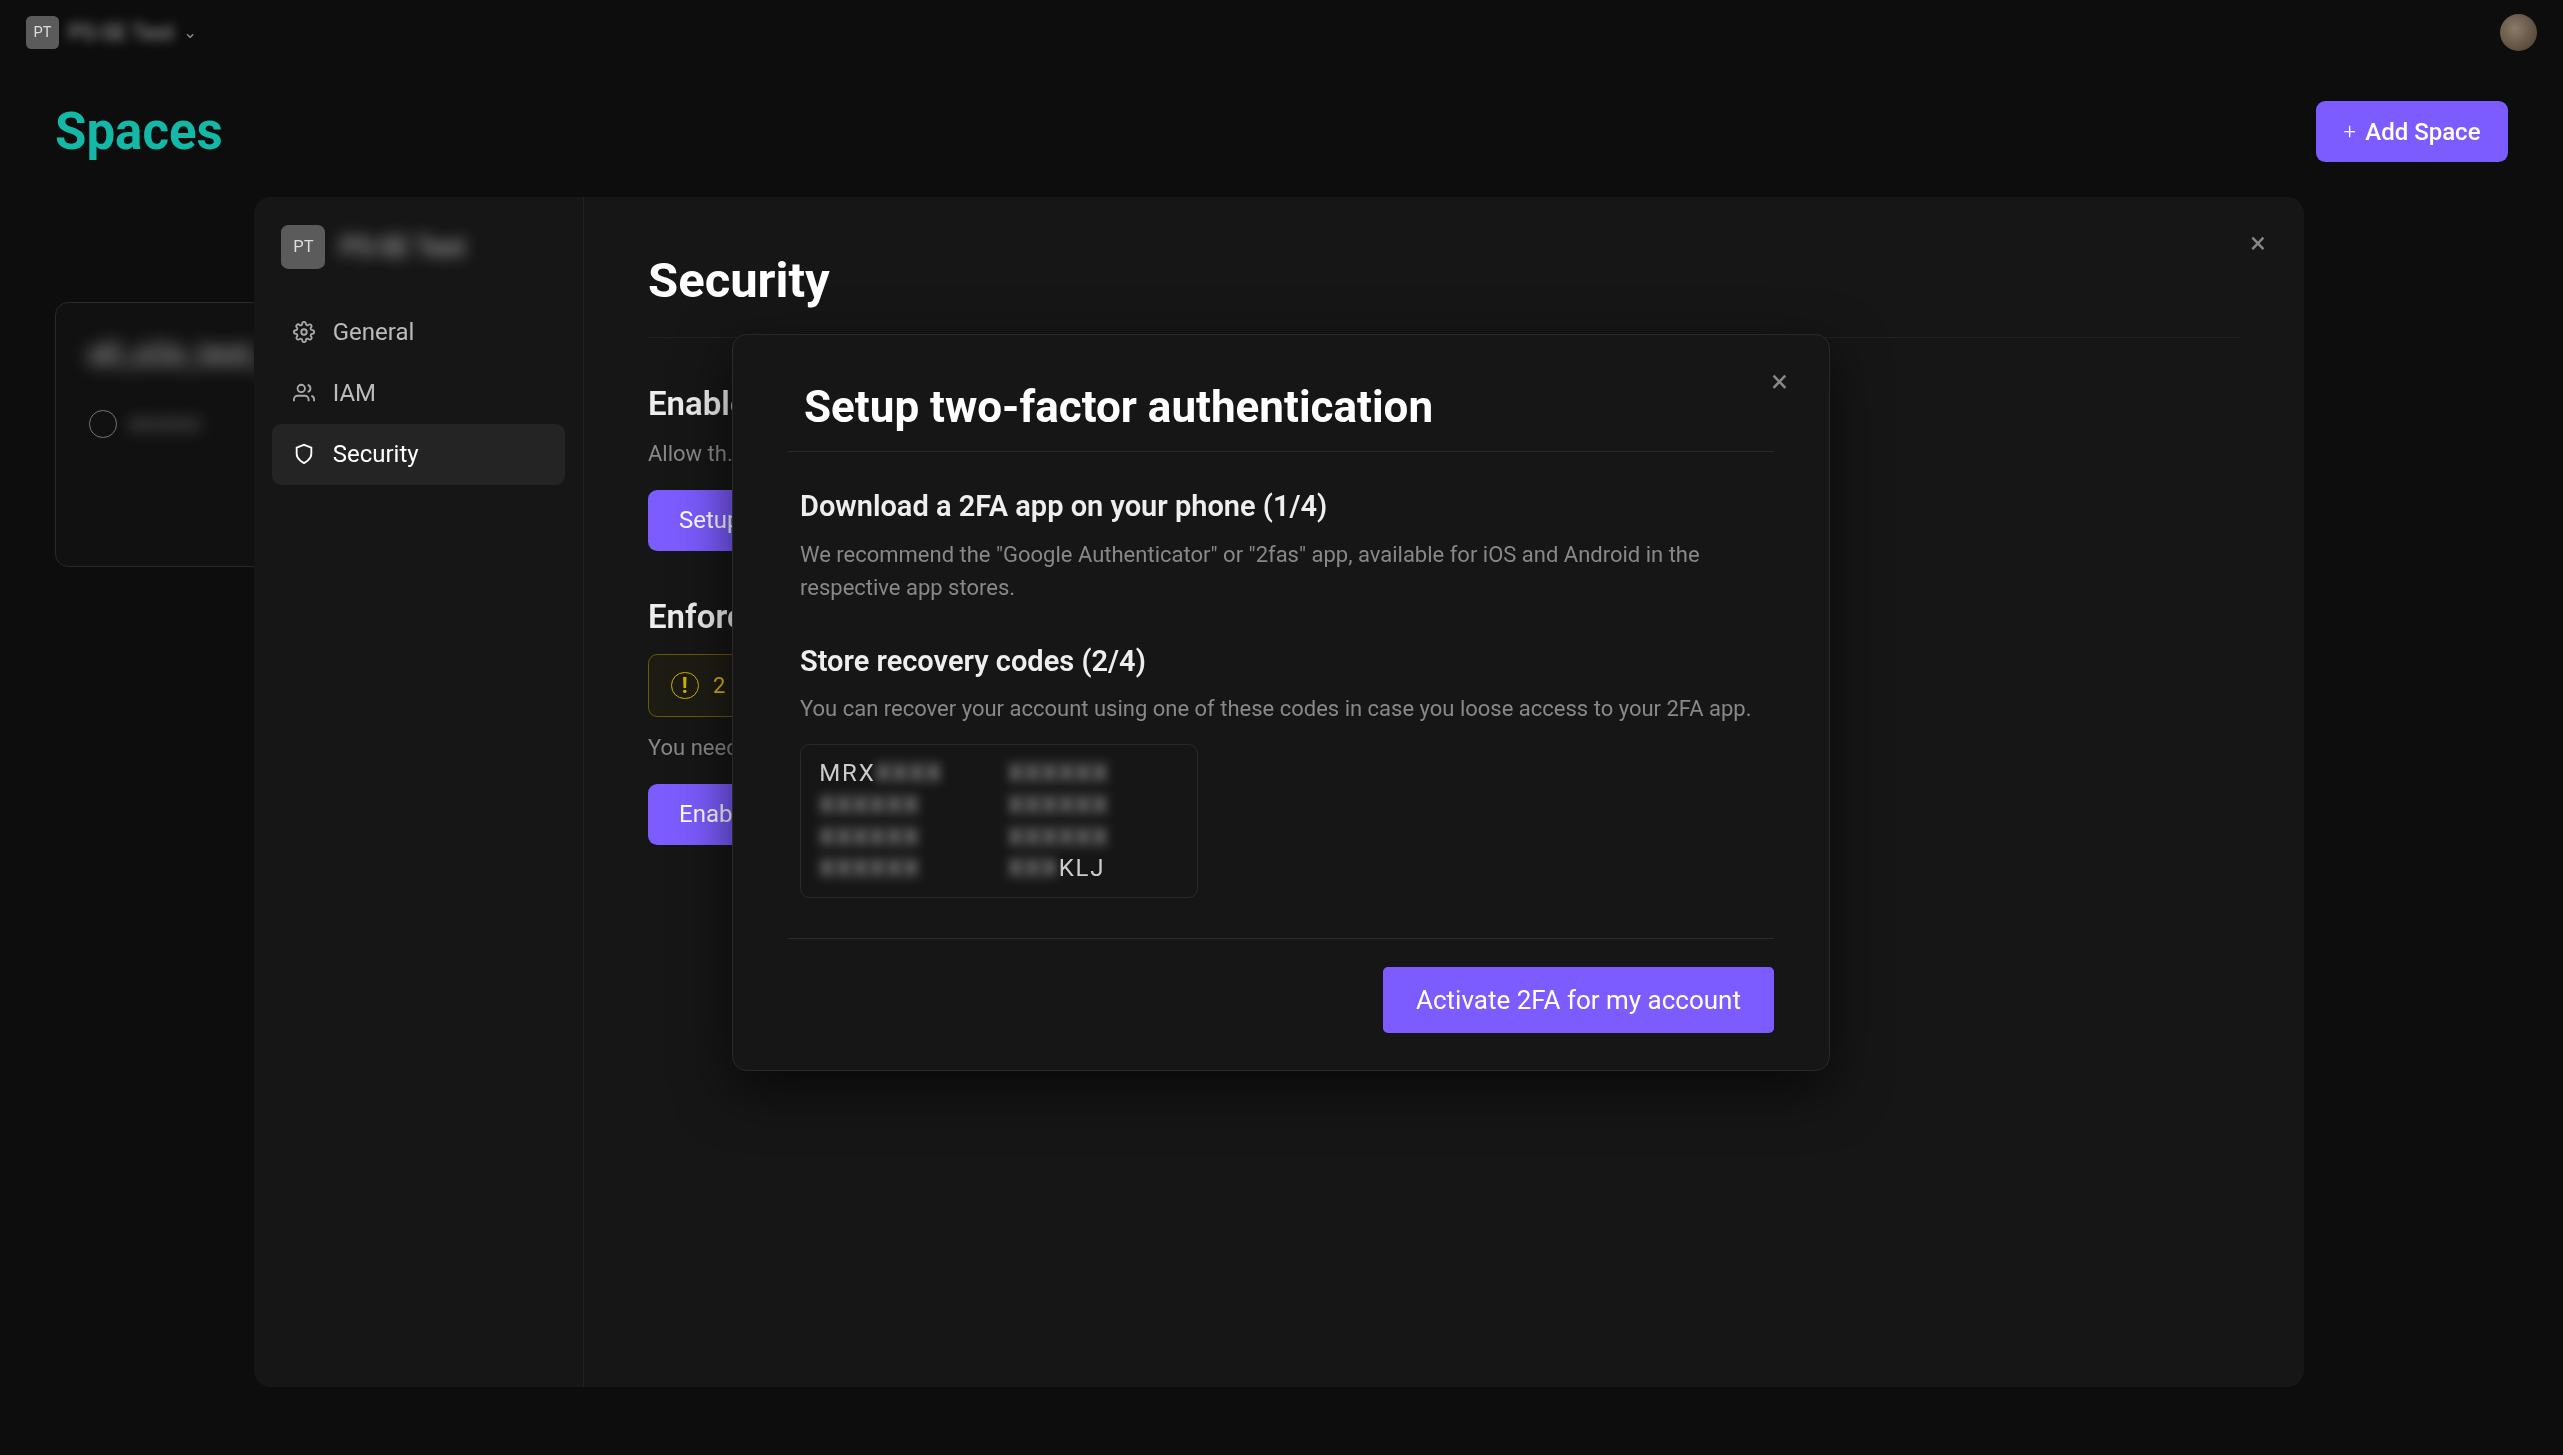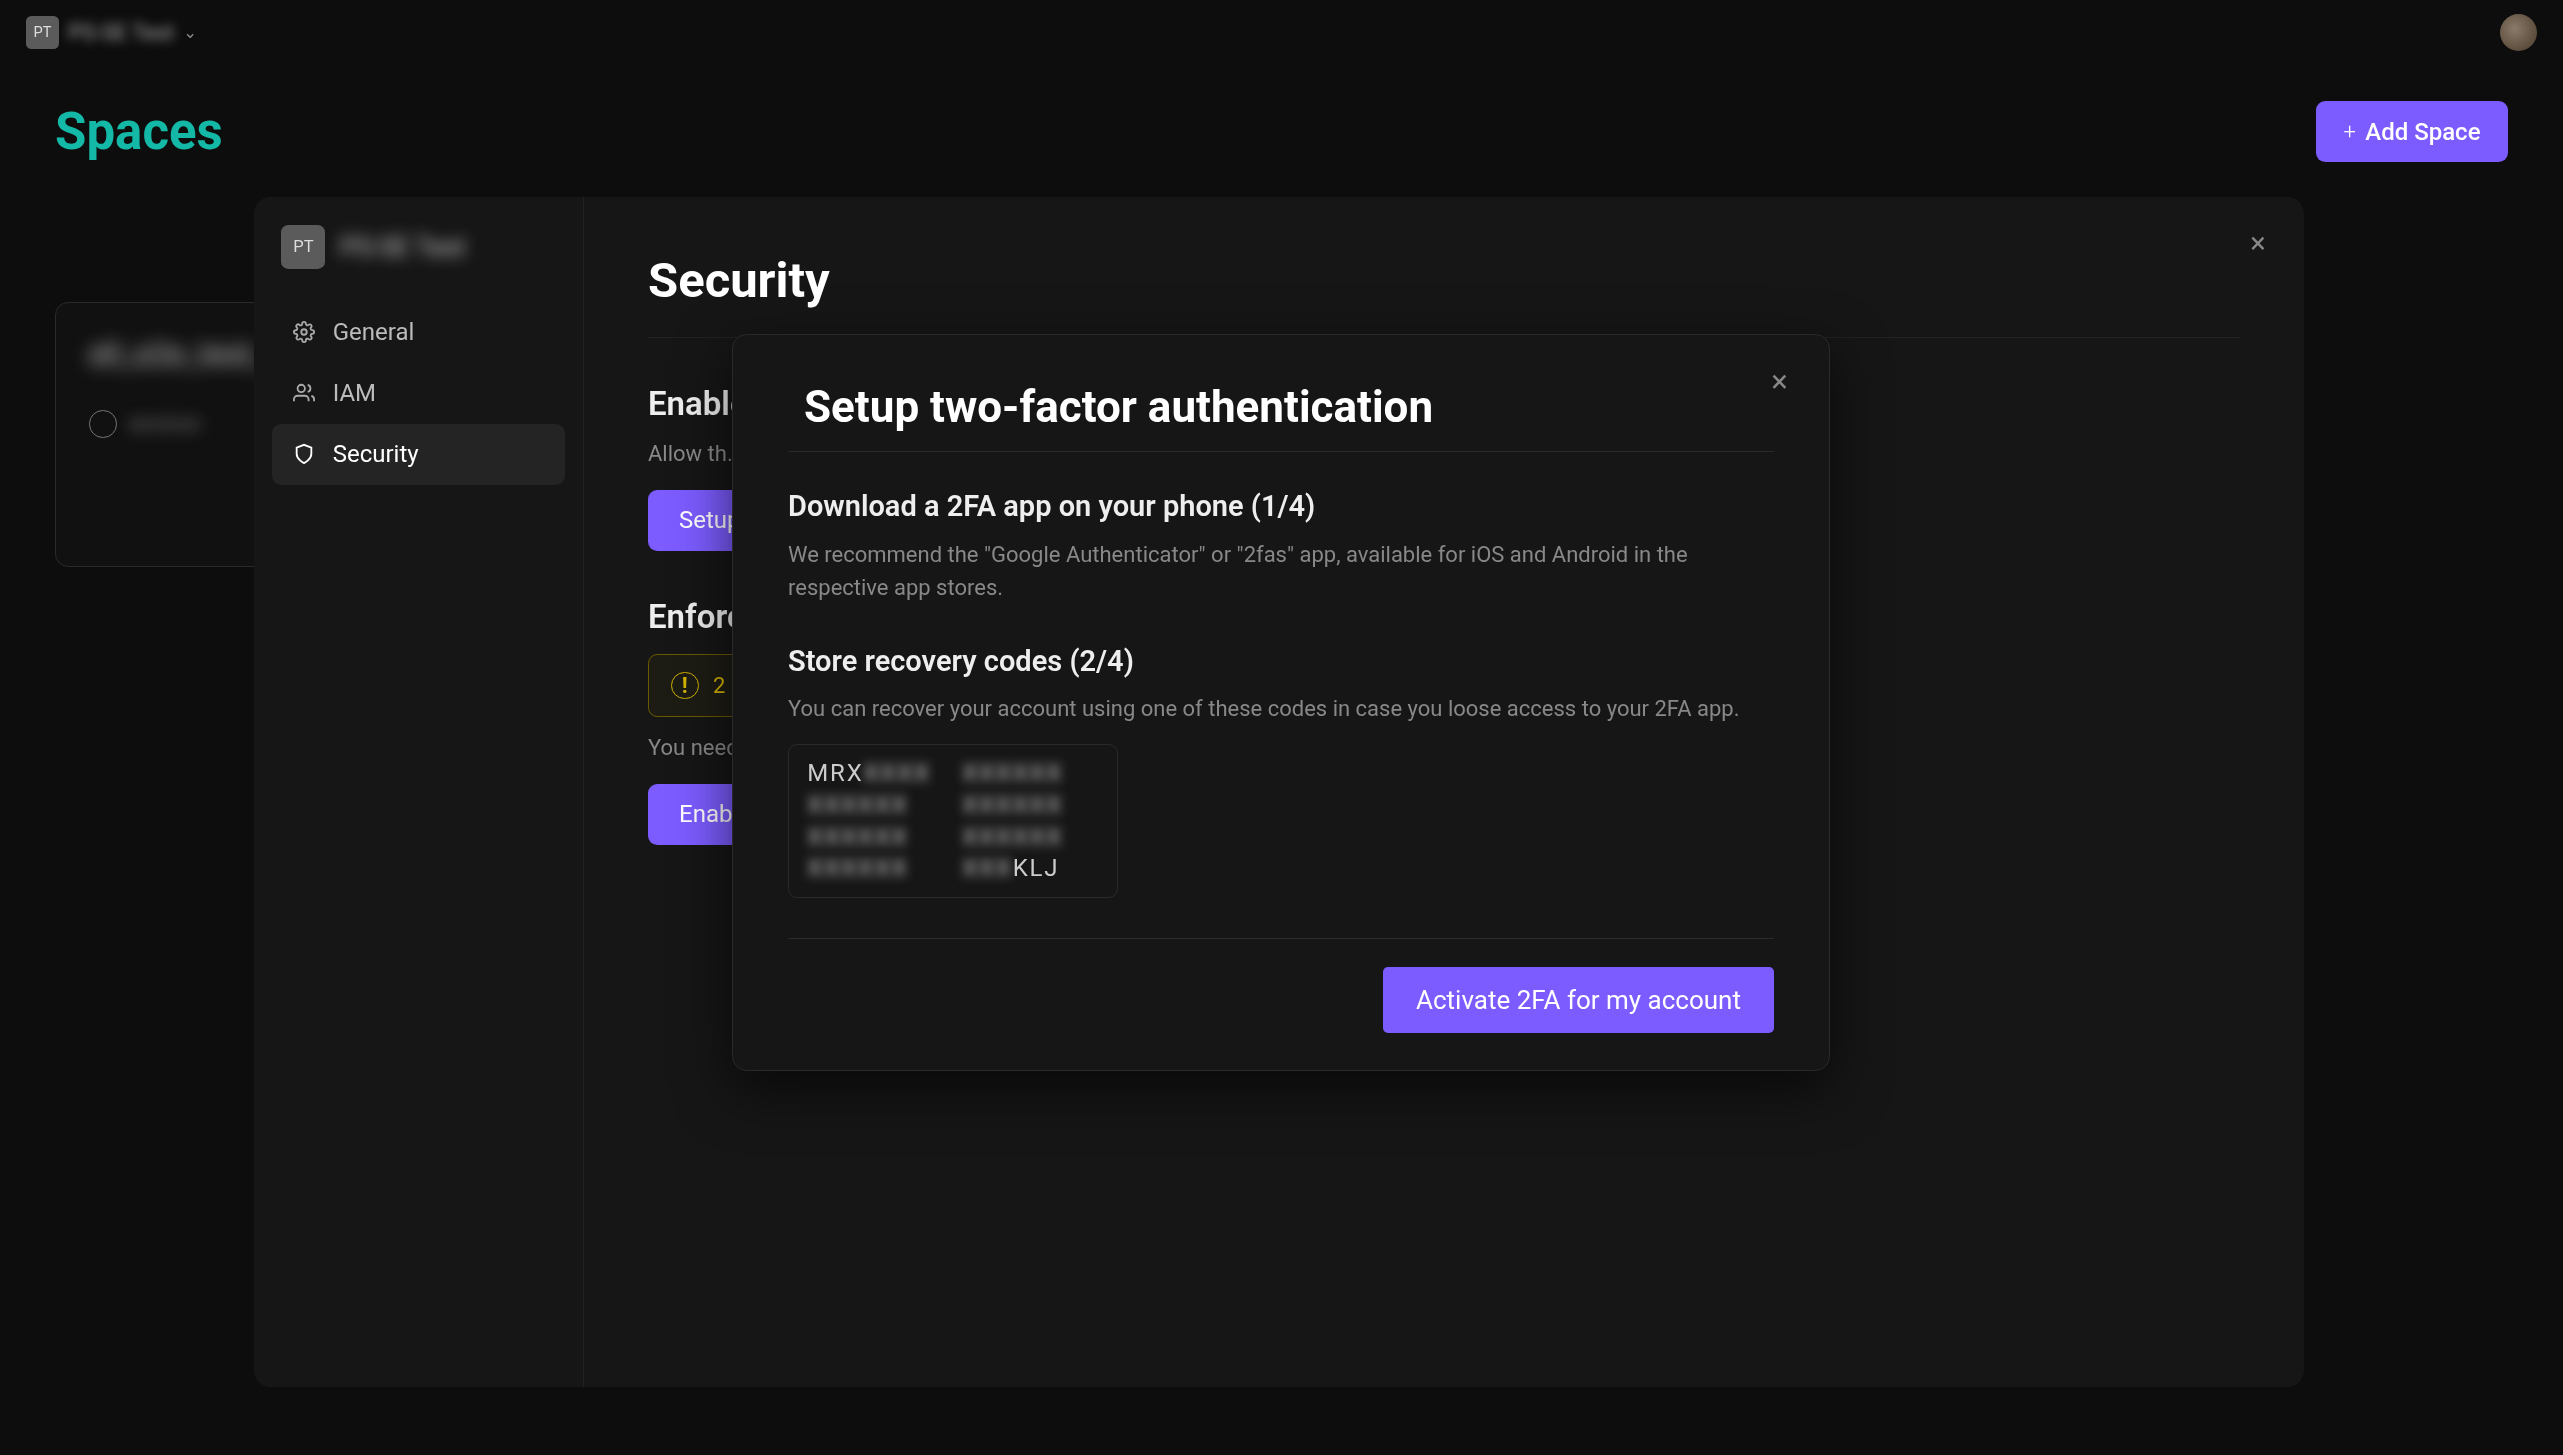--- a/index.html
+++ b/index.html
@@ -294,38 +294,39 @@
       display: flex;
       align-items: center;
       justify-content: center;
     }
     .modal-divider {
       border-top: 0.9px solid #2a2a2a;
       margin-bottom: 37px;
     }
     .modal-section {
       margin-bottom: 40px;
+      margin-left: 12px;
     }
     .modal-section-title {
       font-size: 29px;
       font-weight: 600;
       color: #eee;
       margin-bottom: 14.6px;
     }
     .modal-section-desc {
       color: #888;
       font-size: 22px;
       line-height: 1.5;
     }
     .recovery-codes-box {
       border: 0.9px solid #2a2a2a;
       border-radius: 9.2px;
       padding: 14.6px 18.3px;
       margin-top: 18.3px;
-      width: 330px;
+      width: 398px;
       font-family: "Courier New", monospace;
       font-size: 24px;
       color: #ccc;
       display: grid;
       grid-template-columns: 1fr 1fr;
       gap: 3.7px 18.3px;
     }
     .recovery-code {
       letter-spacing: 1.8px;
     }

